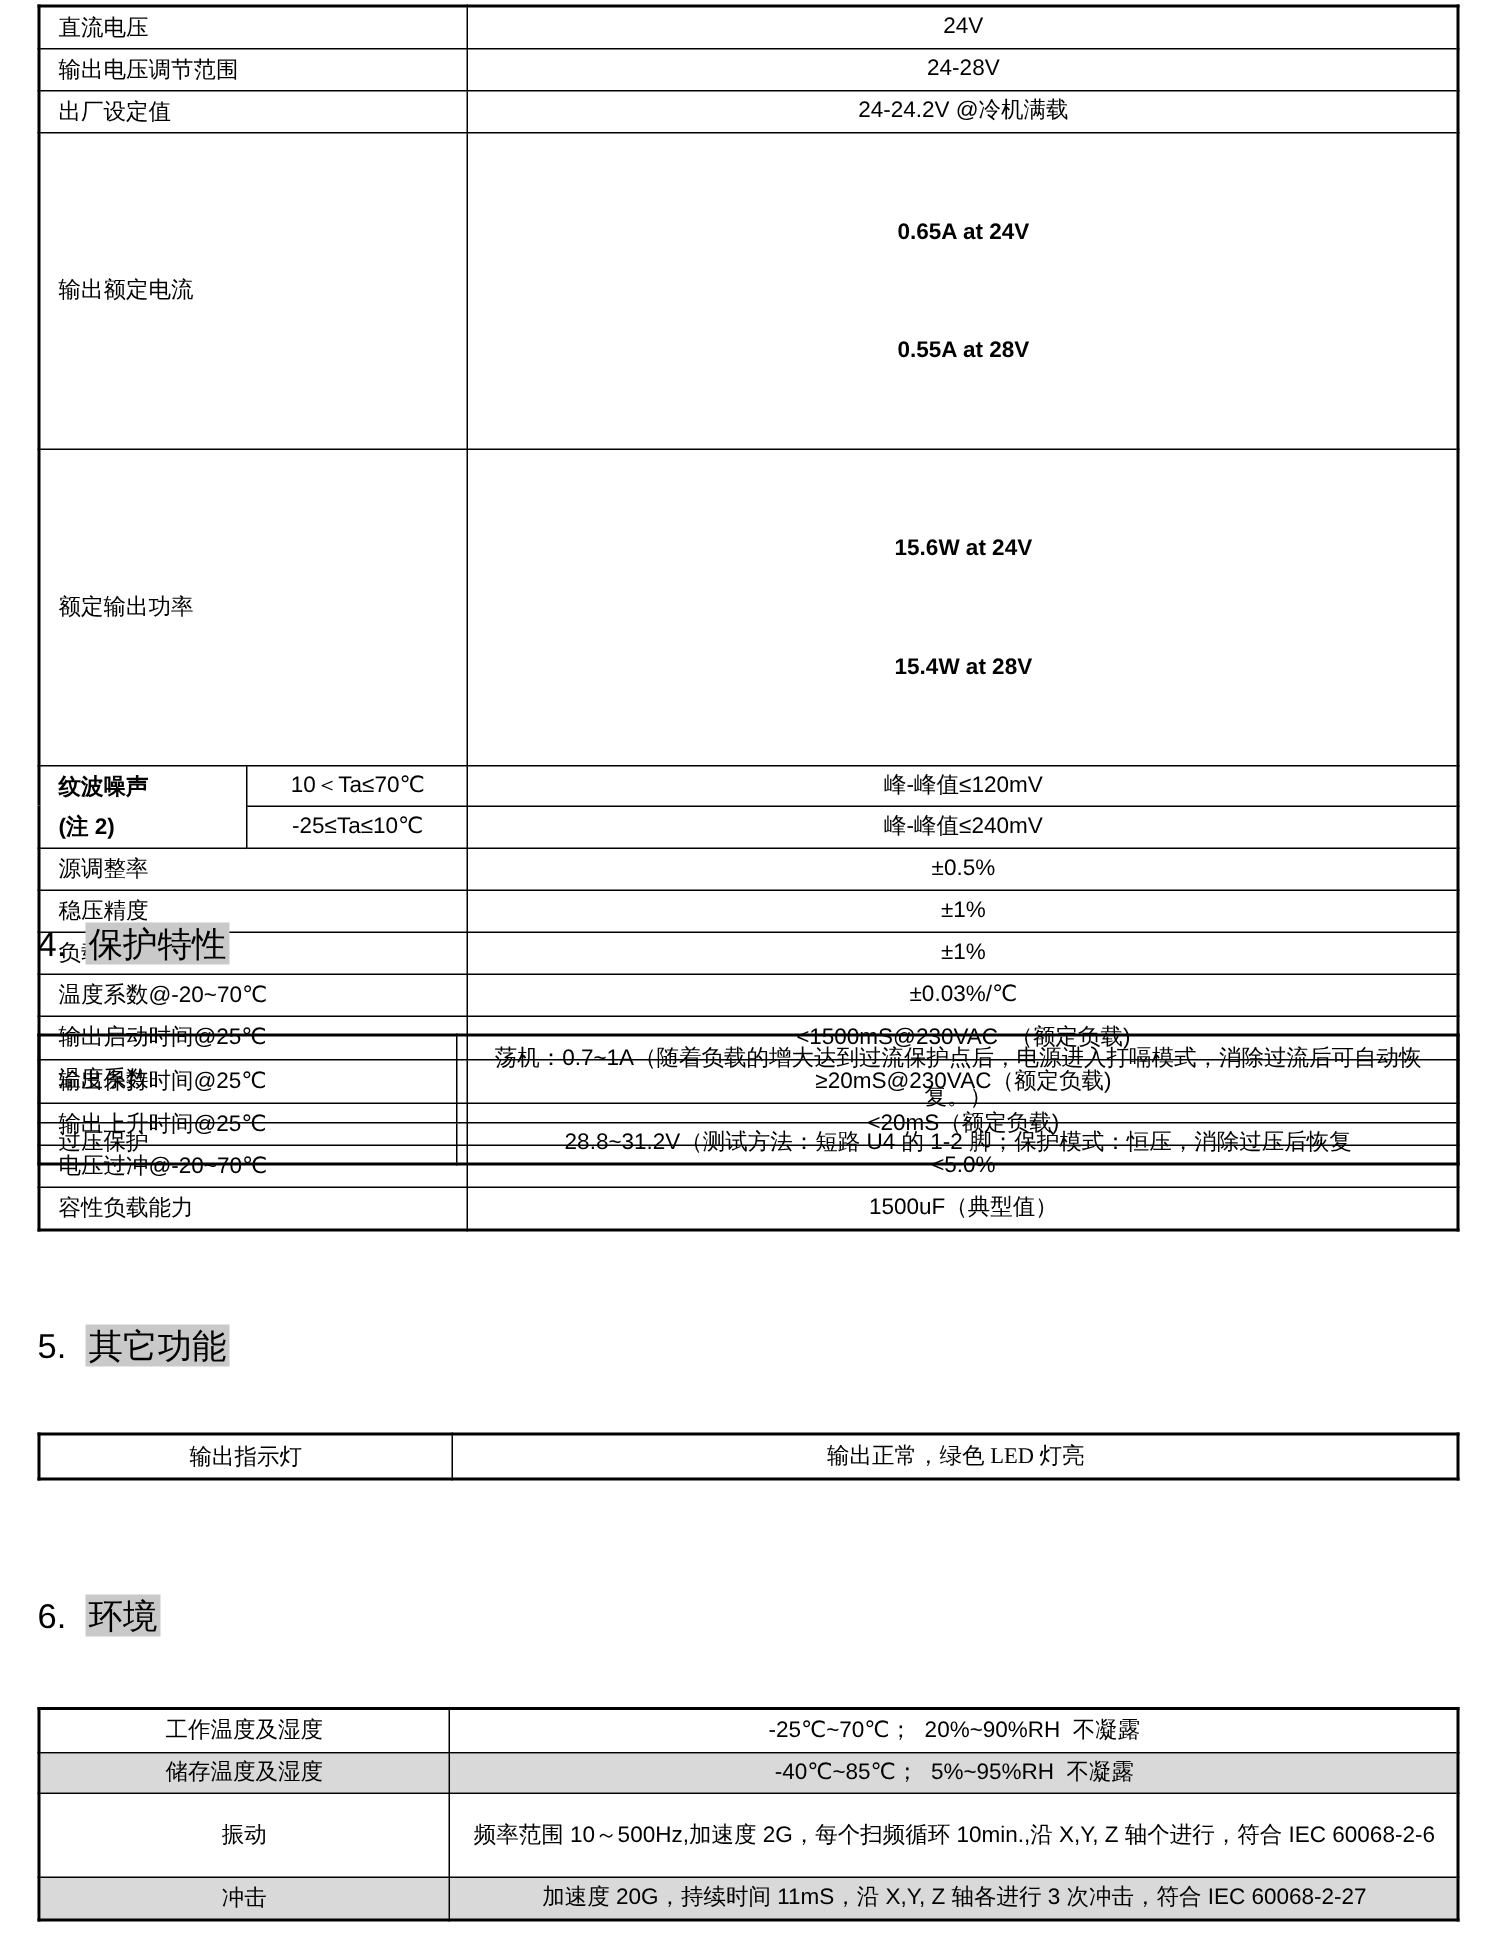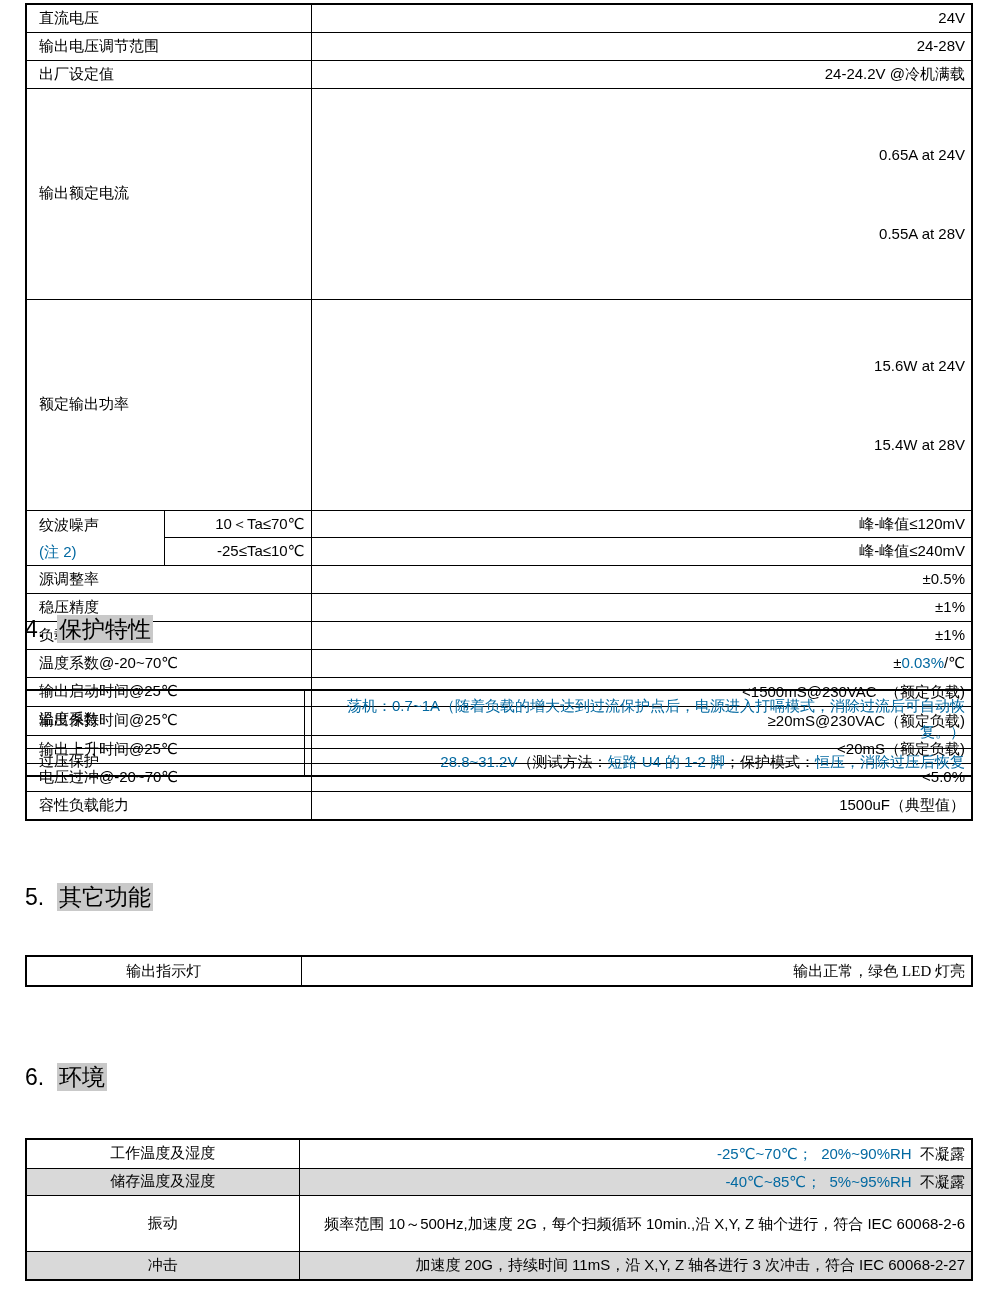--- a/index.html
+++ b/index.html
@@ -7,23 +7,23 @@
     width:1000px;height:1294px;background:#ffffff;position:relative;
     font-family:"Liberation Sans","DejaVu Sans",sans-serif;
     color:#000;font-size:15px;
   }
   .abs{position:absolute;}
   table{border-collapse:collapse;table-layout:fixed;width:946px;}
   table.doc-table{border:2px solid #000;}
   td{border:1px solid #000;vertical-align:middle;overflow:hidden;}
   td.lbl{text-align:left;padding:0 4px 0 12px;}
   td.lbl-c{text-align:center;padding:0 4px;}
-  td.val{text-align:right;padding:0 6px 0 8px;white-space:pre-wrap;line-height:26px;}
-  .two-line div{line-height:27px;}
-  .blue{color:#0369a1;}
+  td.val{text-align:center;padding:0 6px 0 8px;white-space:pre-wrap;line-height:26px;}
+  .two-line div{line-height:27px;font-weight:bold;}
+  .blue{color:#000000;}
   .shade{background:#d9d9d9;}
   .section-heading{font-size:23px;color:#000;}
   .section-heading .num{display:inline-block;width:32px;}
   .section-heading .hl{background:#c9c9c9;padding:1px 2px;}
 </style>
 </head>
 <body>
 
 <table class="doc-table abs" style="left:25px;top:3px;">
   <colgroup>

